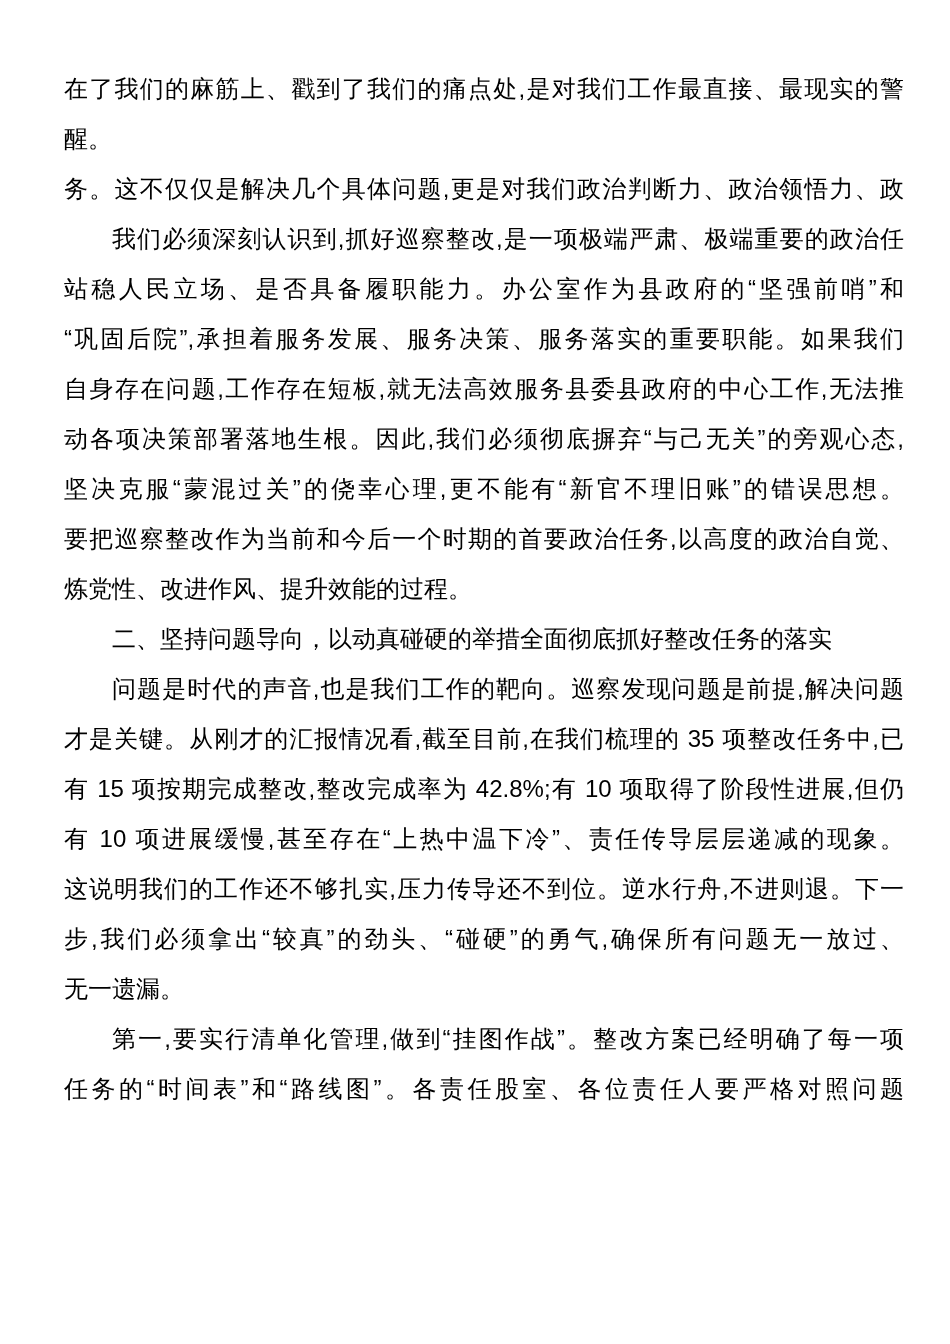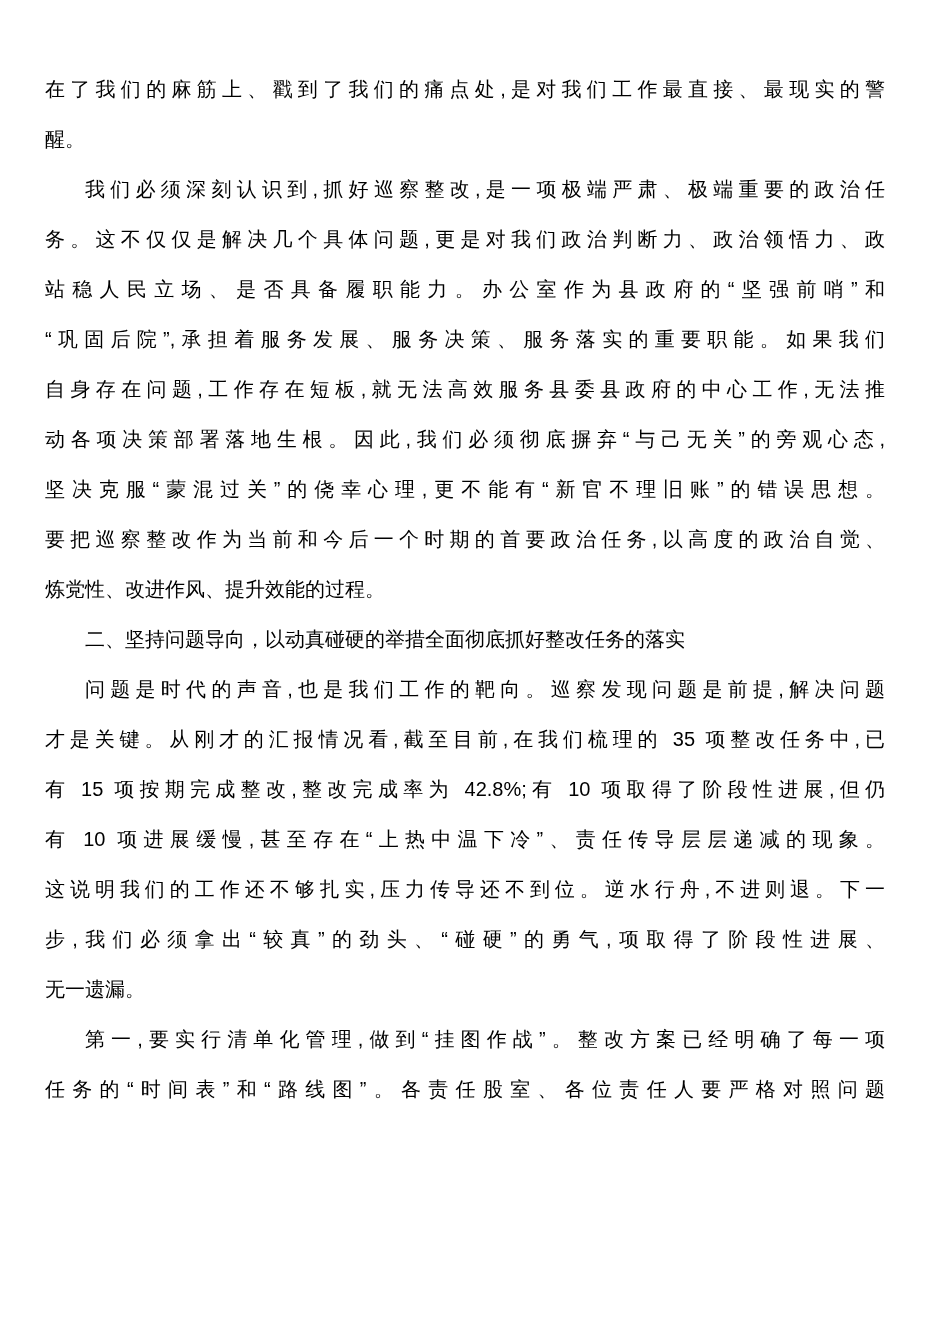--- a/index.html
+++ b/index.html
@@ -13,26 +13,26 @@
     overflow: hidden;
   }
   .page {
     position: relative;
     width: 950px;
     height: 1344px;
     background: #ffffff;
   }
   .text-block {
     position: absolute;
-    left: 45px;
+    left: 64px;
     top: 64px;
     width: 840px;
     color: #000000;
     font-family: "Liberation Sans", sans-serif;
-    font-size: 20px;
+    font-size: 24px;
   }
   .block {
     margin: 0;
     padding: 0;
   }
   .line {
     height: 50px;
     line-height: 50px;
     text-align: left;
   }
@@ -52,40 +52,40 @@
 </head>
 <body style="background: rgb(255, 255, 255);">
 
 <div class="page">
   <div class="text-block" style="color: rgb(0, 0, 0);">
       <div class="block paragraph">
         <div class="line fill">在了我们的麻筋上、戳到了我们的痛点处,是对我们工作最直接、最现实的警</div>
         <div class="line">醒。</div>
       </div>
       <div class="block paragraph">
+        <div class="line fill">务。这不仅仅是解决几个具体问题,更是对我们政治判断力、政治领悟力、政</div>
         <div class="line fill indent">我们必须深刻认识到,抓好巡察整改,是一项极端严肃、极端重要的政治任</div>
-        <div class="line fill">务。这不仅仅是解决几个具体问题,更是对我们政治判断力、政治领悟力、政</div>
         <div class="line fill">站稳人民立场、是否具备履职能力。办公室作为县政府的“坚强前哨”和</div>
         <div class="line fill">“巩固后院”,承担着服务发展、服务决策、服务落实的重要职能。如果我们</div>
         <div class="line fill">自身存在问题,工作存在短板,就无法高效服务县委县政府的中心工作,无法推</div>
         <div class="line fill">动各项决策部署落地生根。因此,我们必须彻底摒弃“与己无关”的旁观心态,</div>
         <div class="line fill">坚决克服“蒙混过关”的侥幸心理,更不能有“新官不理旧账”的错误思想。</div>
         <div class="line fill">要把巡察整改作为当前和今后一个时期的首要政治任务,以高度的政治自觉、</div>
         <div class="line">炼党性、改进作风、提升效能的过程。</div>
       </div>
       <div class="block heading">
         <div class="line indent">二、坚持问题导向，以动真碰硬的举措全面彻底抓好整改任务的落实</div>
       </div>
       <div class="block paragraph">
         <div class="line fill indent">问题是时代的声音,也是我们工作的靶向。巡察发现问题是前提,解决问题</div>
         <div class="line fill">才是关键。从刚才的汇报情况看,截至目前,在我们梳理的 35 项整改任务中,已</div>
         <div class="line fill">有 15 项按期完成整改,整改完成率为 42.8%;有 10 项取得了阶段性进展,但仍</div>
         <div class="line fill">有 10 项进展缓慢,甚至存在“上热中温下冷”、责任传导层层递减的现象。</div>
         <div class="line fill">这说明我们的工作还不够扎实,压力传导还不到位。逆水行舟,不进则退。下一</div>
-        <div class="line fill">步,我们必须拿出“较真”的劲头、“碰硬”的勇气,项取得了阶段性进展、</div>
+        <div class="line fill">步,我们必须拿出“较真”的劲头、“碰硬”的勇气,确保所有问题无一放过、</div>
         <div class="line">无一遗漏。</div>
       </div>
       <div class="block paragraph">
         <div class="line fill indent">第一,要实行清单化管理,做到“挂图作战”。整改方案已经明确了每一项</div>
         <div class="line fill">任务的“时间表”和“路线图”。各责任股室、各位责任人要严格对照问题</div>
       </div>
     </div>
 </div>
 
 </body></html>

